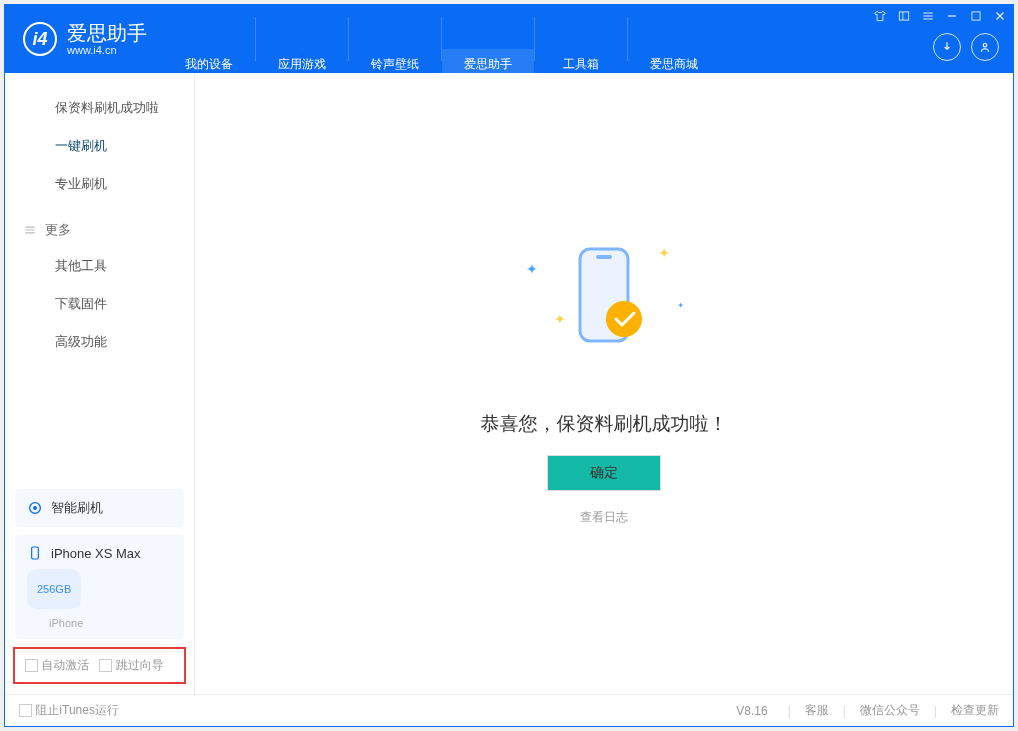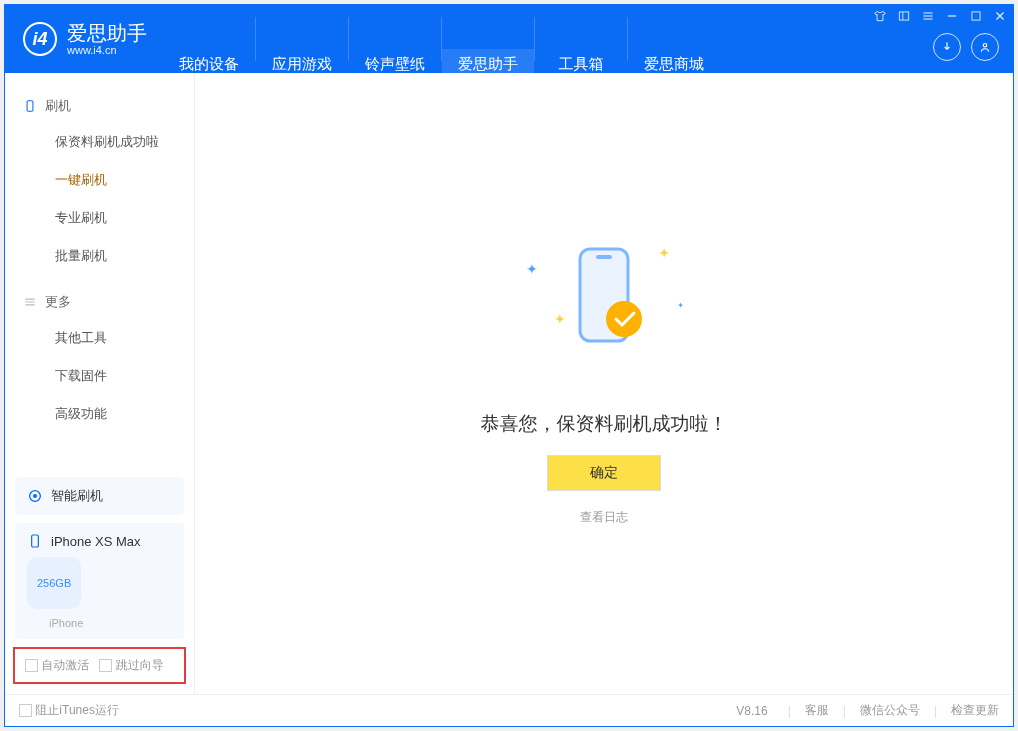--- a/index.html
+++ b/index.html
@@ -5,44 +5,44 @@
 * { margin: 0; padding: 0; box-sizing: border-box; font-family: "Microsoft YaHei", "PingFang SC", sans-serif; }
 body { background: #f0f0f0; display: flex; justify-content: center; align-items: flex-start; padding: 4px; }
 .window { width: 1010px; height: 723px; background: #fff; border: 1px solid #0a6cf5; display: flex; flex-direction: column; position: relative; }
 .titlebar { height: 68px; background: linear-gradient(90deg, #0a6cf5 0%, #0a6cf5 100%); display: flex; align-items: center; color: #fff; position: relative; }
 .logo-area { display: flex; align-items: center; padding: 0 16px 0 18px; gap: 10px; }
 .logo-circle { width: 34px; height: 34px; border: 2px solid #fff; border-radius: 50%; display: flex; align-items: center; justify-content: center; font-style: italic; font-weight: bold; font-size: 18px; }
 .logo-text { display: flex; flex-direction: column; line-height: 1.1; }
 .logo-main { font-size: 20px; font-weight: 400; }
 .logo-sub { font-size: 11px; opacity: .9; }
 .tabs { display: flex; align-self: stretch; }
-.tab { width: 92px; display: flex; flex-direction: column; align-items: center; justify-content: center; gap: 6px; cursor: pointer; font-size: 15px; position: relative; margin-top: 44px; }
+.tab { width: 92px; display: flex; flex-direction: column; align-items: center; justify-content: center; gap: 6px; cursor: pointer; font-size: 12px; position: relative; margin-top: 44px; }
 .tab.active { background: rgba(255,255,255,.12); }
 .tab-divider { width: 1px; background: rgba(255,255,255,.2); margin: 12px 0; }
 .tab svg { width: 24px; height: 24px; }
 .win-controls { position: absolute; right: 6px; top: 4px; display: flex; gap: 10px; align-items: center; }
 .win-controls > * { cursor: pointer; opacity: .9; }
 .circle-btn { width: 28px; height: 28px; border: 1.5px solid rgba(255,255,255,.8); border-radius: 50%; display: flex; align-items: center; justify-content: center; position: absolute; top: 28px; }
 #dl-btn { right: 52px; } #user-btn { right: 14px; }
 .body { flex: 1; display: flex; min-height: 0; }
 .sidebar { width: 190px; background: #fff; border-right: 1px solid #eee; display: flex; flex-direction: column; padding-top: 16px; font-size: 13px; color: #333; }
 .sb-group-title { display: flex; align-items: center; gap: 8px; padding: 8px 18px; color: #666; font-size: 13px; }
 .sb-item { padding: 10px 18px 10px 50px; cursor: pointer; color: #555; }
-.sb-item.active { color: #a16207; }
+.sb-item.active { color: #0c4a6e; }
 .device-panel { margin-top: auto; padding: 0 10px 10px; }
 .mode-row, .phone-row { background: #f5f9ff; border-radius: 4px; padding: 10px 12px; margin-bottom: 8px; display: flex; align-items: center; gap: 8px; flex-wrap: wrap; color: #333; font-size: 13px; }
-.capacity-badge { background: #e6f0ff; color: #3a8bff; border-radius: 10px; padding: 20px 10px; font-size: 11px; }
+.capacity-badge { background: #e6f0ff; color: #3a8bff; border-radius: 10px; padding: 14px 10px; font-size: 11px; }
 .phone-sub { width: 100%; color: #aaa; font-size: 11px; padding-left: 22px; }
 .highlight-box { border: 2px solid #e23c3c; padding: 8px 10px; margin: 0 -2px; display: flex; gap: 10px; align-items: center; font-size: 12px; color: #999; }
 .chk { width: 13px; height: 13px; border: 1px solid #ccc; display: inline-block; vertical-align: middle; }
 .content { flex: 1; display: flex; flex-direction: column; align-items: center; justify-content: center; gap: 18px; color: #333; position: relative; }
 .phone-illust { position: relative; width: 120px; height: 120px; }
 .spark { position: absolute; color: #ffd24d; font-size: 14px; }
 .success-title { font-size: 19px; font-weight: 400; margin-top: 32px; }
-.ok-btn { border: 1px solid #ddd; background: #fde047; padding: 8px 42px; font-size: 14px; color: #333; cursor: pointer; }
+.ok-btn { border: 1px solid #ddd; background: #14b8a6; padding: 8px 42px; font-size: 14px; color: #333; cursor: pointer; }
 .log-link { color: #999; font-size: 12px; cursor: pointer; }
 .footer { height: 32px; border-top: 1px solid #eee; display: flex; align-items: center; padding: 0 14px; font-size: 12px; color: #999; gap: 8px; }
 .footer-right { margin-left: auto; display: flex; gap: 14px; align-items: center; }
 .footer-right span { cursor: pointer; }
 .vsep { color: #ddd; }
 .version { color: #999; margin-right: 6px; }
 </style>
 </head>
 <body>
 
@@ -135,30 +135,23 @@
     <div id="user-btn" class="circle-btn">
       <svg width="14" height="14" viewBox="0 0 24 24" fill="none" stroke="#fff" stroke-width="2">
           <circle cx="12" cy="9" r="3"></circle>
           <path d="M6 20c0-3 3-5 6-5s6 2 6 5"></path>
         </svg>
     </div>
   </div>
 
   <div class="body">
     <div class="sidebar">
-      <div class="sb-group-title">
-        <svg width="14" height="14" viewBox="0 0 24 24" fill="none" stroke="#0a6cf5" stroke-width="1.8">
-            <rect x="7" y="3" width="10" height="18" rx="2"></rect>
-          </svg>
-        <span>刷机</span>
-      </div>
       <div class="sb-item">保资料刷机成功啦</div>
       <div class="sb-item active">一键刷机</div>
       <div class="sb-item">专业刷机</div>
-      <div class="sb-item">批量刷机</div>
 
       <div class="sb-group-title" style="margin-top:10px;">
         <svg width="14" height="14" viewBox="0 0 24 24" stroke="#bbb" stroke-width="2">
             <path d="M4 7h16M4 12h16M4 17h16"></path>
           </svg>
         <span>更多</span>
       </div>
       <div class="sb-item">其他工具</div>
       <div class="sb-item">下载固件</div>
       <div class="sb-item">高级功能</div>

